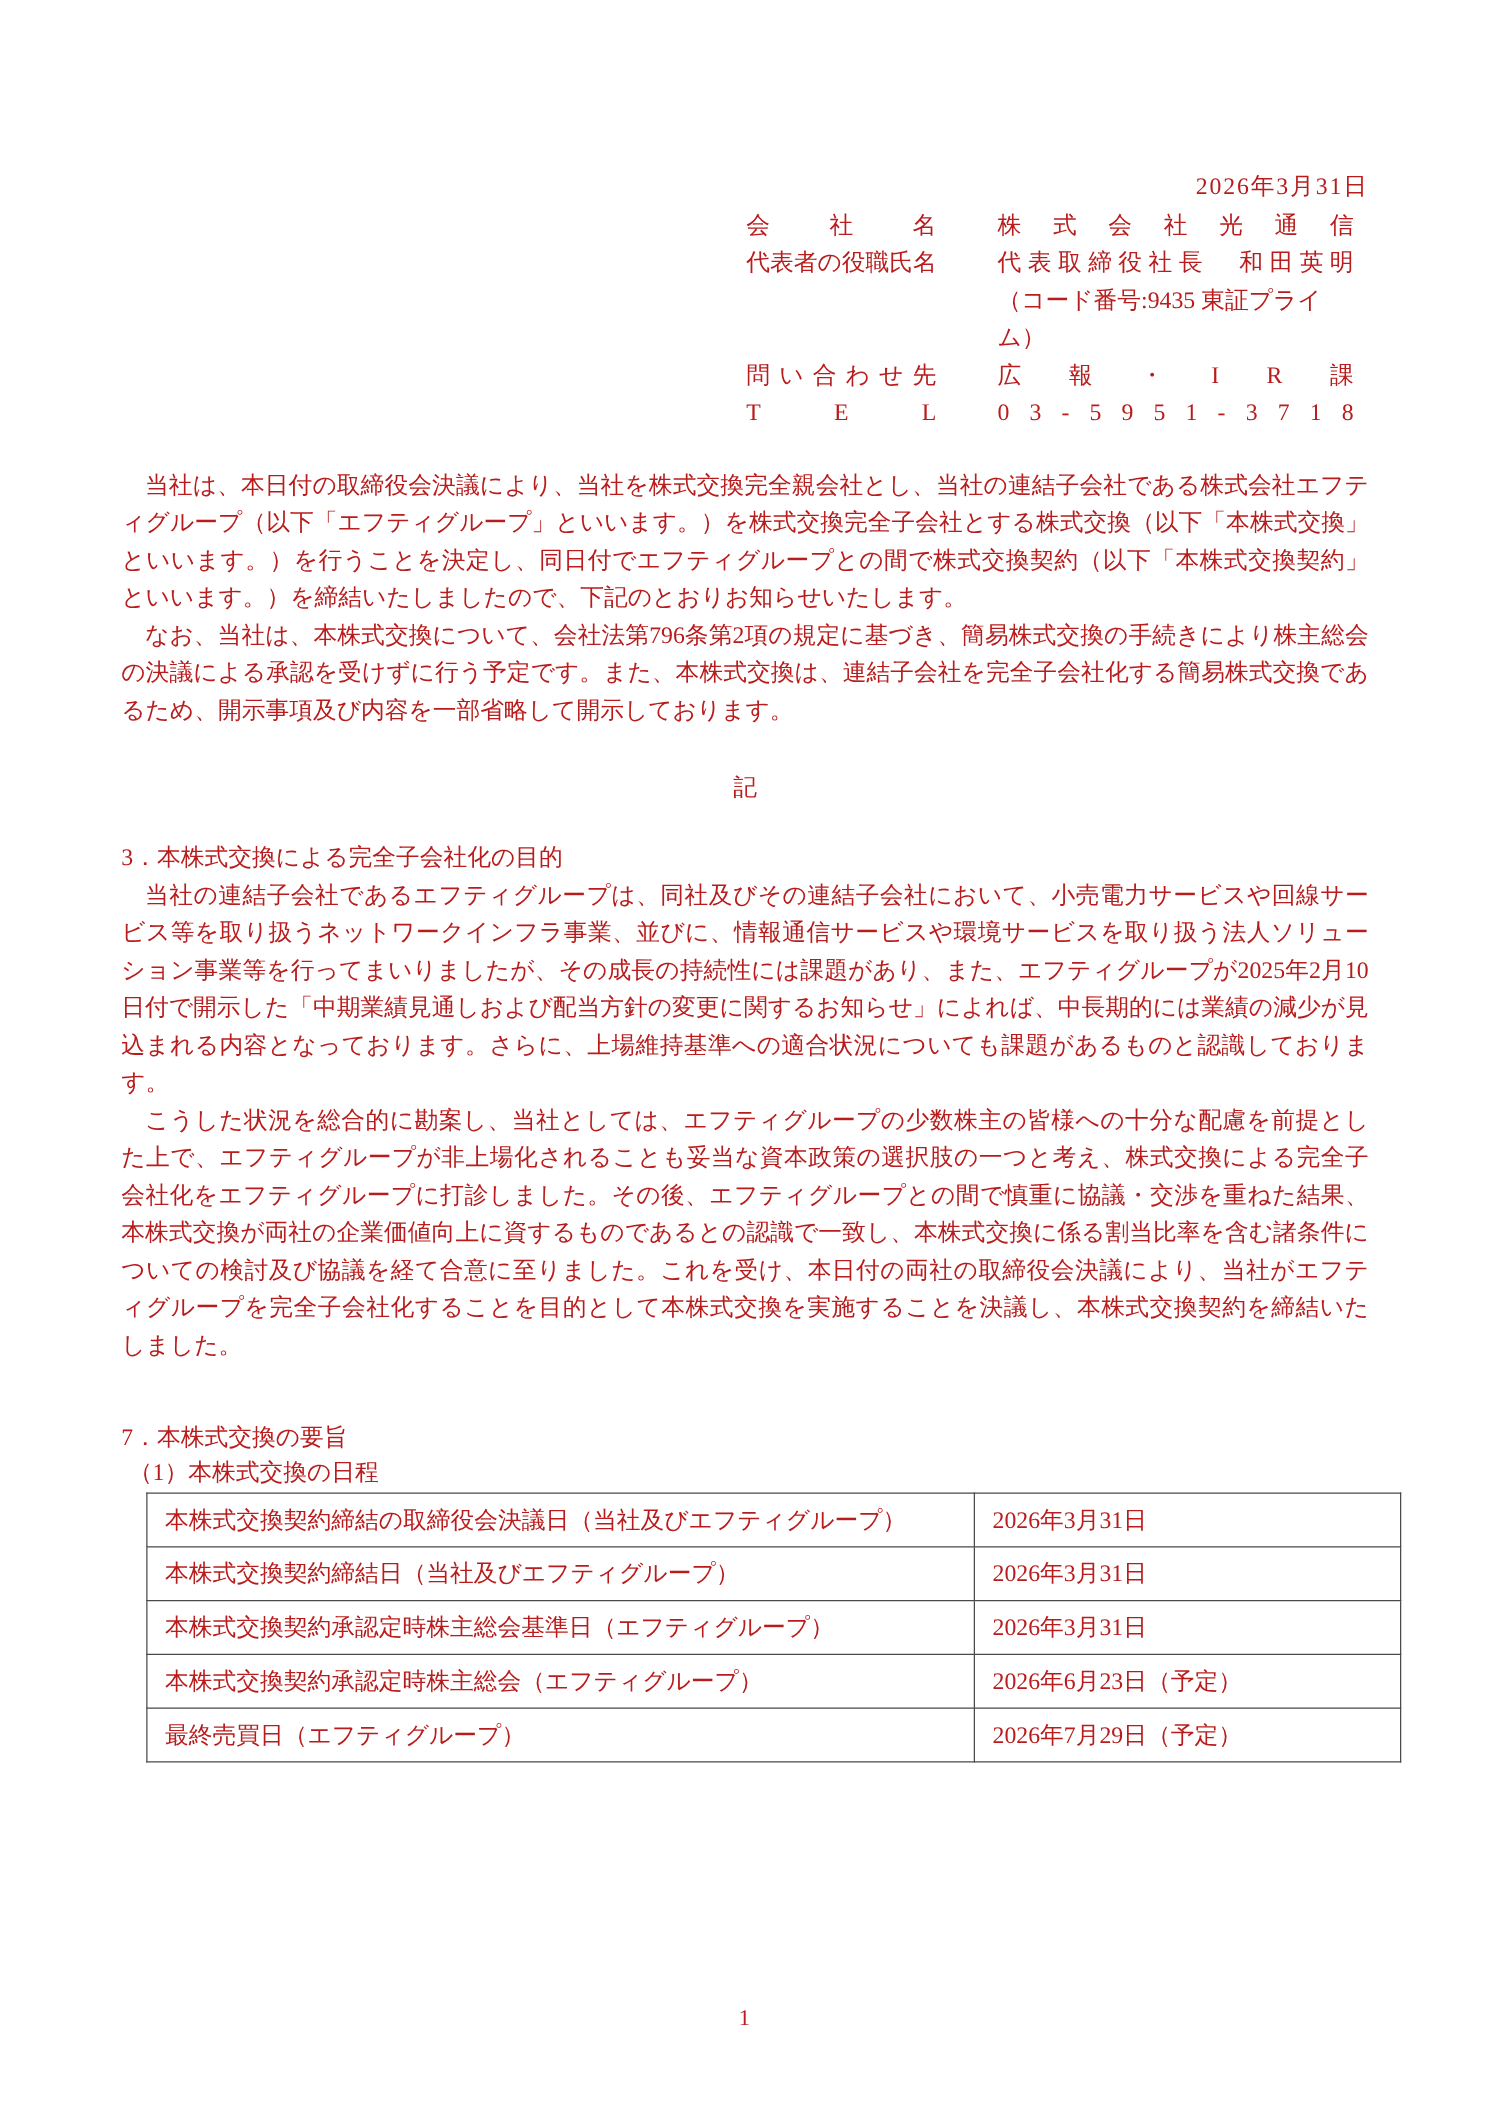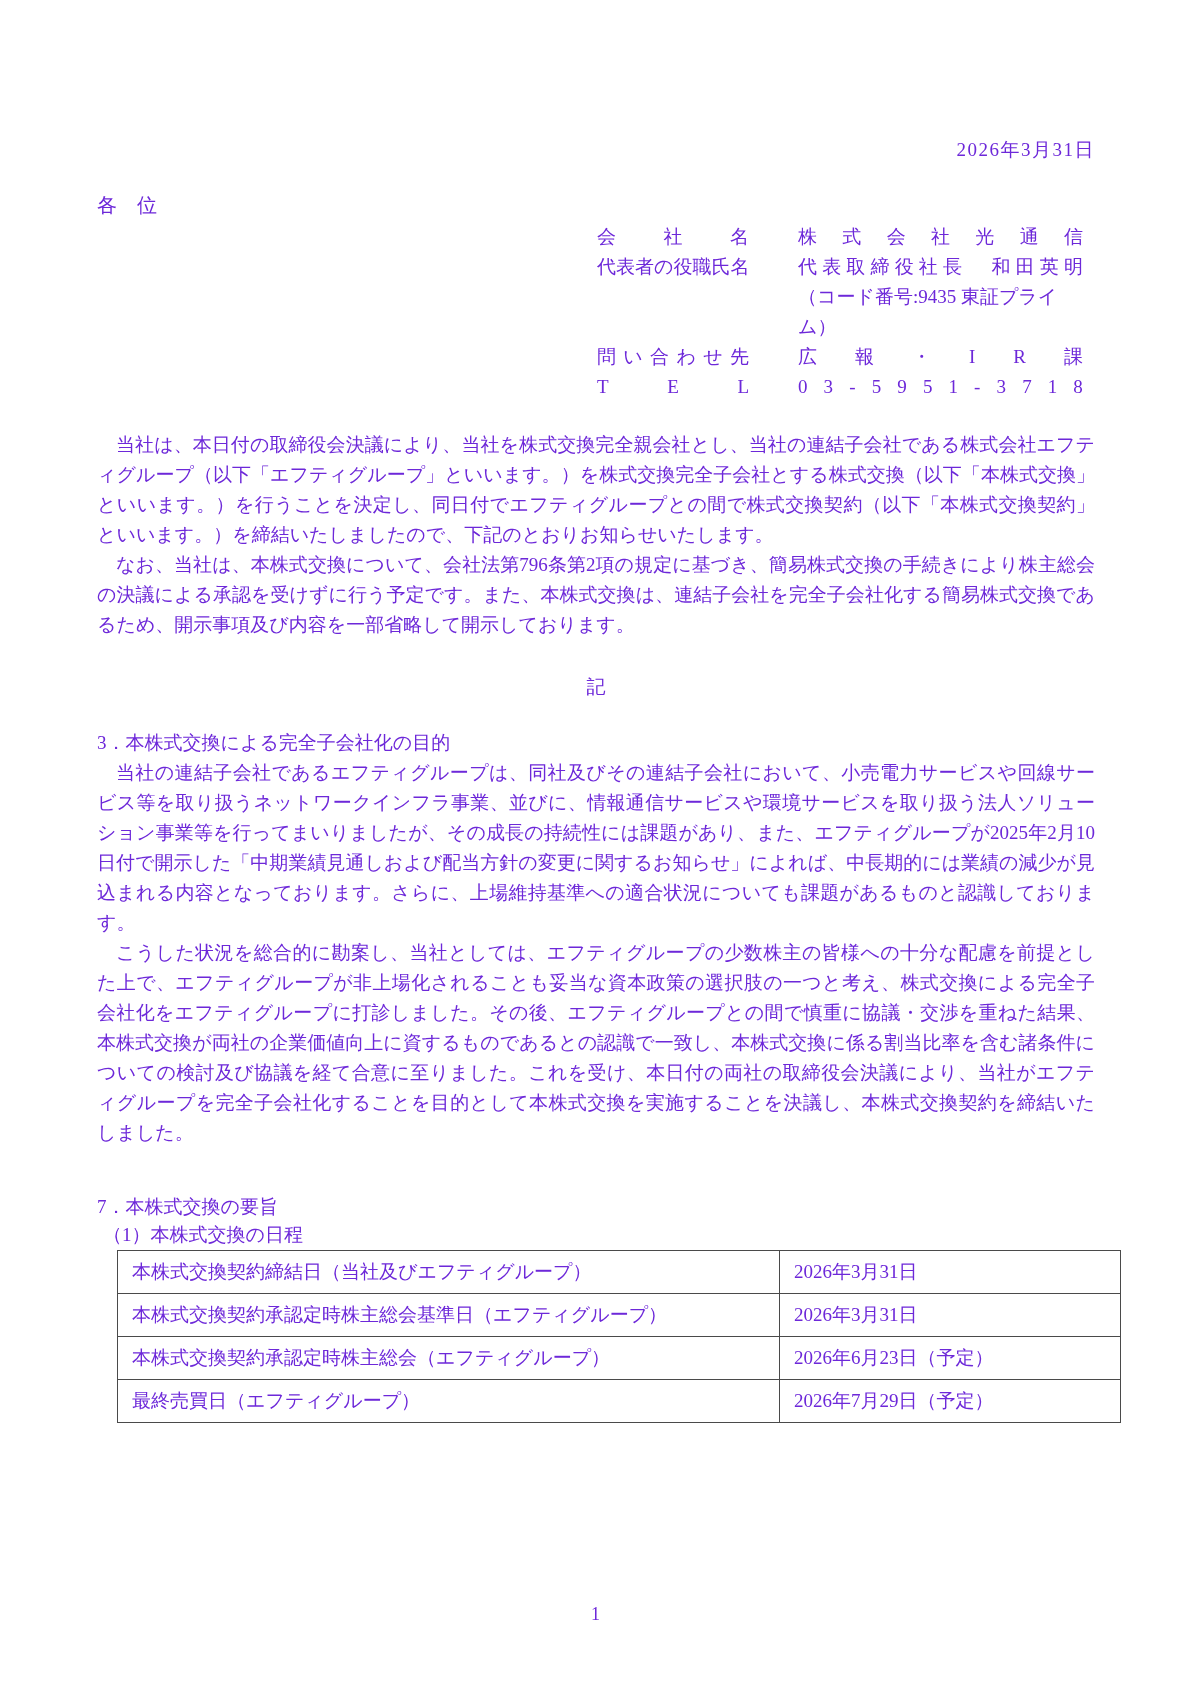--- a/index.html
+++ b/index.html
@@ -11,21 +11,21 @@
     position: relative;
     width: 1191px;
     height: 1684px;
     margin: 0 auto;
     background: #ffffff;
     box-sizing: border-box;
     padding: 0 96px 0 97px;
     overflow: hidden;
     font-family: "Liberation Serif", "DejaVu Serif", serif;
     font-size: 19px;
-    color: #6d28d9;
+    color: #b91c1c;
   }
   .date {
     margin-top: 136px;
     text-align: right;
     letter-spacing: 1.5px;
     line-height: 28px;
   }
   .addressee {
     margin-top: 26px;
     font-size: 20px;
@@ -102,21 +102,20 @@
     font-size: 18px;
   }
 </style>
 </head>
 <body>
 
 <div class="page">
 
   <div class="date">2026年3月31日</div>
 
-  <div class="addressee">各　位</div>
 
   <div class="company-info">
     <div class="info-row">
       <div class="info-label justify-chars">
           <span>会</span>
           <span>社</span>
           <span>名</span>
         </div>
       <div class="info-value justify-chars">
           <span>株</span>
@@ -208,20 +207,24 @@
   <div class="section-heading">3．本株式交換による完全子会社化の目的</div>
   <p class="body-p">当社の連結子会社であるエフティグループは、同社及びその連結子会社において、小売電力サービスや回線サービス等を取り扱うネットワークインフラ事業、並びに、情報通信サービスや環境サービスを取り扱う法人ソリューション事業等を行ってまいりましたが、その成長の持続性には課題があり、また、エフティグループが2025年2月10日付で開示した「中期業績見通しおよび配当方針の変更に関するお知らせ」によれば、中長期的には業績の減少が見込まれる内容となっております。さらに、上場維持基準への適合状況についても課題があるものと認識しております。</p>
   <p class="body-p">こうした状況を総合的に勘案し、当社としては、エフティグループの少数株主の皆様への十分な配慮を前提とした上で、エフティグループが非上場化されることも妥当な資本政策の選択肢の一つと考え、株式交換による完全子会社化をエフティグループに打診しました。その後、エフティグループとの間で慎重に協議・交渉を重ねた結果、本株式交換が両社の企業価値向上に資するものであるとの認識で一致し、本株式交換に係る割当比率を含む諸条件についての検討及び協議を経て合意に至りました。これを受け、本日付の両社の取締役会決議により、当社がエフティグループを完全子会社化することを目的として本株式交換を実施することを決議し、本株式交換契約を締結いたしました。</p>
 
   <div class="section-heading s2">7．本株式交換の要旨</div>
   <div class="sub-heading">（1）本株式交換の日程</div>
 
   <table class="schedule-table">
     <tbody>
       <tr>
+        <td class="col-item">本株式交換契約締結の取締役会決議日（当社及びエフティグループ）</td>
+        <td class="col-date">2026年3月31日</td>
+      </tr>
+      <tr>
         <td class="col-item">本株式交換契約締結日（当社及びエフティグループ）</td>
         <td class="col-date">2026年3月31日</td>
       </tr>
       <tr>
         <td class="col-item">本株式交換契約承認定時株主総会基準日（エフティグループ）</td>
         <td class="col-date">2026年3月31日</td>
       </tr>
       <tr>
         <td class="col-item">本株式交換契約承認定時株主総会（エフティグループ）</td>
         <td class="col-date">2026年6月23日（予定）</td>

